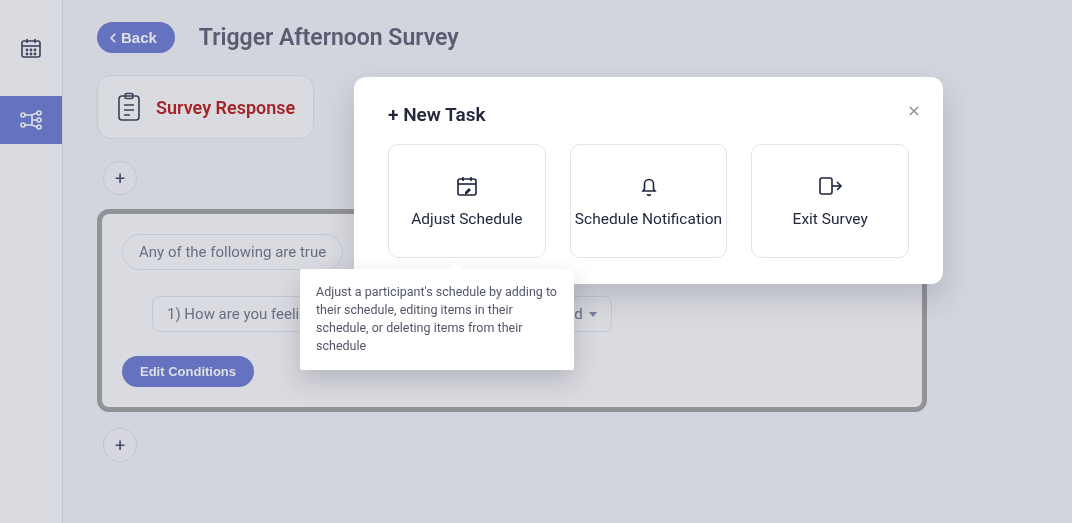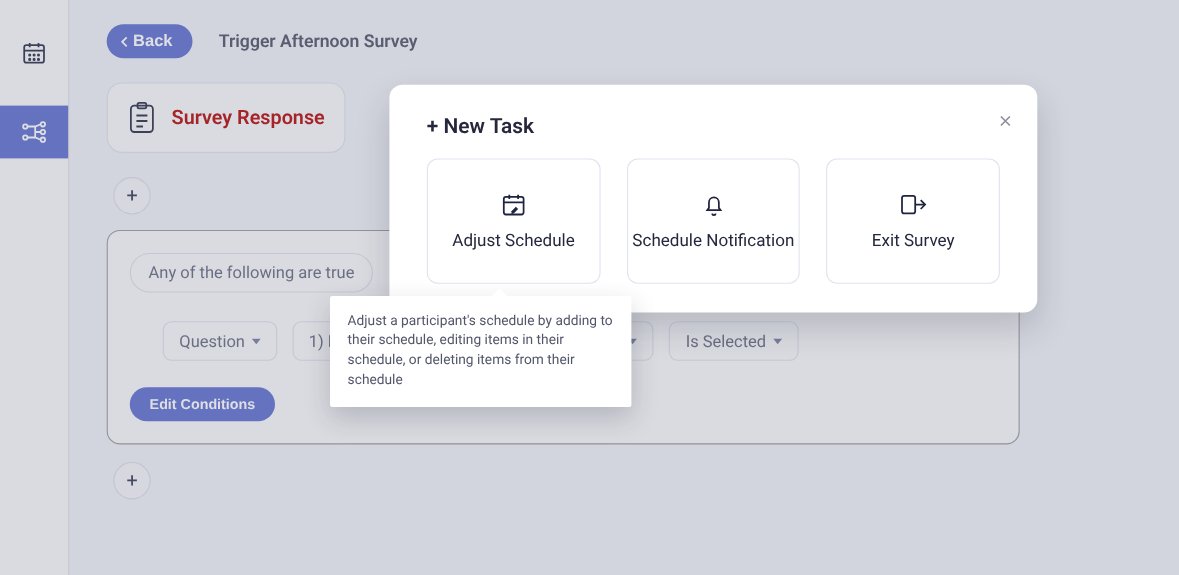--- a/index.html
+++ b/index.html
@@ -57,21 +57,21 @@
     border-radius: 18px;
     padding: 7px 18px 7px 10px;
     font-size: 15px;
     font-weight: 600;
     display: flex;
     align-items: center;
     gap: 0;
     cursor: pointer;
   }
   .page-title {
-    font-size: 16px;
+    font-size: 23px;
     font-weight: 600;
     color: #5d6176;
     text-align: right;
   }
   .card {
     background: #fafafc;
     border: 1px solid #e2e4ee;
     border-radius: 14px;
     padding: 16px 18px;
     margin-bottom: 16px;
@@ -95,21 +95,21 @@
     align-items: center; justify-content: center;
     cursor: pointer;
     color: #444a64;
     font-size: 18px;
     user-select: none;
   }
   .conditions-card {
     padding: 20px;
     border-radius: 12px;
     background: #fafafc;
-    border: 1px solid #a3a3a3;
+    border: 5px solid #a3a3a3;
     max-width: 830px;
   }
   .cond-pill {
     display: inline-block;
     border: 1px solid #dfe2ee;
     border-radius: 22px;
     background: #fafafc;
     padding: 8px 16px;
     color: #72768a;
     font-size: 15px;
@@ -283,24 +283,20 @@
   <div style="margin:6px 6px 14px 6px;">
     <div class="add-circle">
       <span>+</span>
     </div>
   </div>
 
   <div class="conditions-card">
     <div class="cond-pill">Any of the following are true</div>
     <div class="cond-row">
       <div class="drop-pill">
-        <span>Question</span>
-        <span class="caret"></span>
-      </div>
-      <div class="drop-pill">
         <span>1) How are you feeling now?</span>
         <span class="caret"></span>
       </div>
       <div class="drop-pill">
         <span>Angry</span>
         <span class="caret"></span>
       </div>
       <div class="drop-pill" style="min-width:110px; justify-content:flex-end;">
         <span>Is Selected</span>
         <span class="caret"></span>

